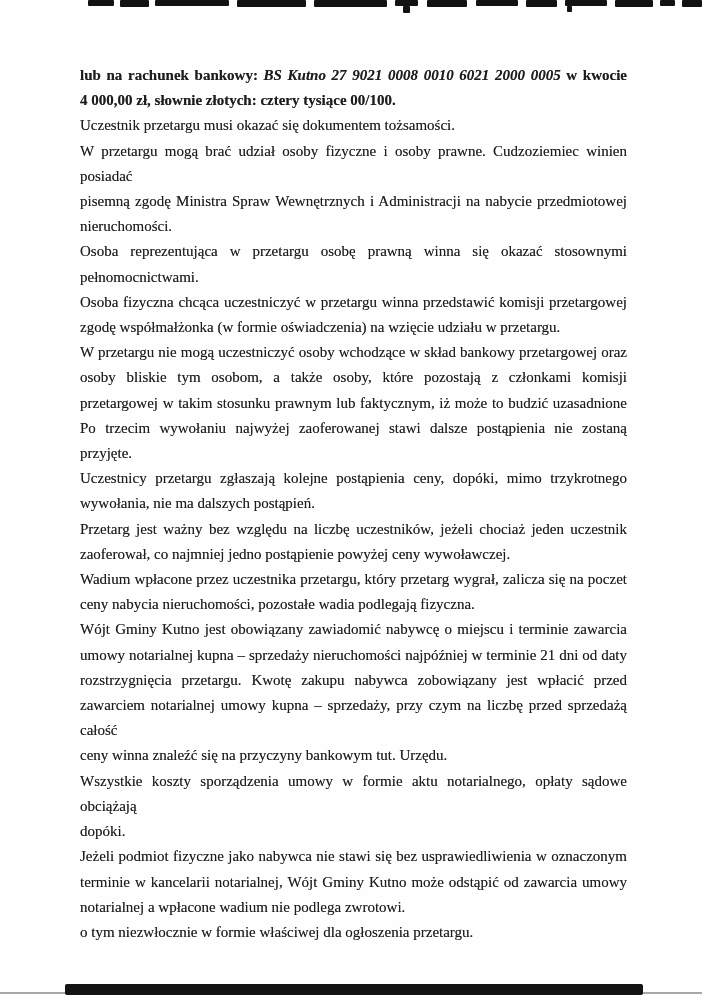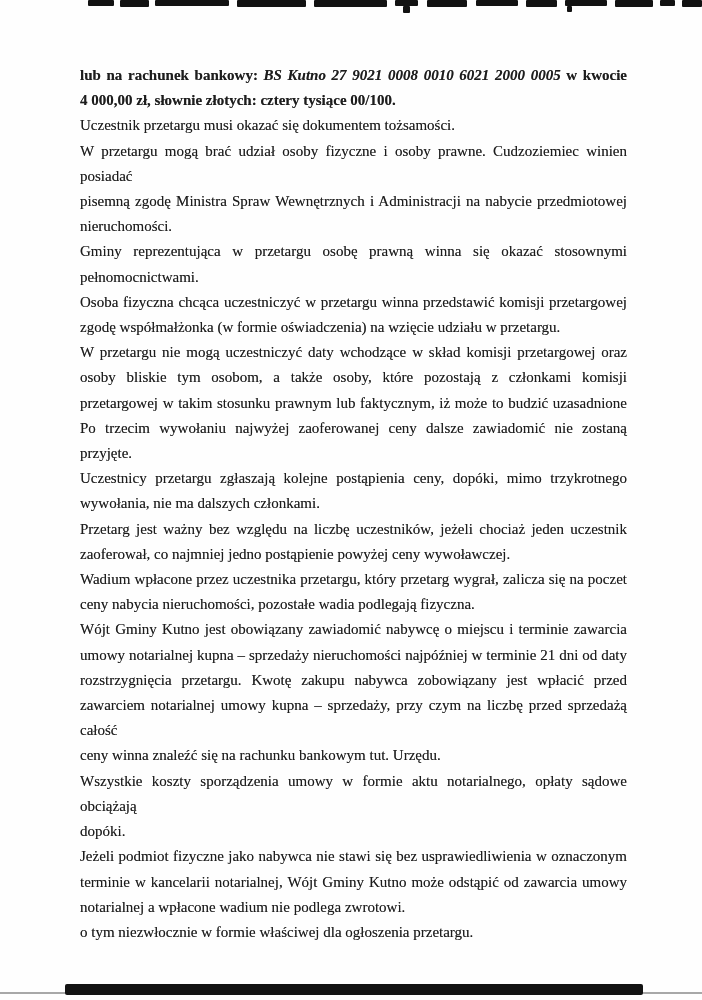--- a/index.html
+++ b/index.html
@@ -90,60 +90,60 @@
       <span class="ln">Uczestnik przetargu musi okazać się dokumentem tożsamości.</span>
     </p>
 
     <p class="para">
       <span class="ln jl">W przetargu mogą brać udział osoby fizyczne i osoby prawne. Cudzoziemiec winien posiadać</span>
       <span class="ln jl">pisemną zgodę Ministra Spraw Wewnętrznych i Administracji na nabycie przedmiotowej</span>
       <span class="ln">nieruchomości.</span>
     </p>
 
     <p class="para">
-      <span class="ln jl">Gminy reprezentująca w przetargu osobę prawną winna się okazać stosownymi</span>
+      <span class="ln jl">Osoba reprezentująca w przetargu osobę prawną winna się okazać stosownymi</span>
       <span class="ln">pełnomocnictwami.</span>
     </p>
 
     <p class="para">
       <span class="ln jl">Osoba fizyczna chcąca uczestniczyć w przetargu winna przedstawić komisji przetargowej</span>
       <span class="ln">zgodę współmałżonka (w formie oświadczenia) na wzięcie udziału w przetargu.</span>
     </p>
 
     <p class="para">
-      <span class="ln jl">W przetargu nie mogą uczestniczyć daty wchodzące w skład komisji przetargowej oraz</span>
+      <span class="ln jl">W przetargu nie mogą uczestniczyć osoby wchodzące w skład bankowy przetargowej oraz</span>
       <span class="ln jl">osoby bliskie tym osobom, a także osoby, które pozostają z członkami komisji</span>
       <span class="ln jl">przetargowej  w takim stosunku prawnym lub faktycznym, iż może to budzić uzasadnione</span>
     </p>
 
     <p class="para">
-      <span class="ln">Po trzecim wywołaniu najwyżej zaoferowanej ceny dalsze zawiadomić nie zostaną przyjęte.</span>
+      <span class="ln">Po trzecim wywołaniu najwyżej zaoferowanej stawi dalsze postąpienia nie zostaną przyjęte.</span>
     </p>
 
     <p class="para">
       <span class="ln jl">Uczestnicy przetargu zgłaszają kolejne postąpienia ceny, dopóki, mimo trzykrotnego</span>
-      <span class="ln">wywołania, nie ma dalszych członkami.</span>
+      <span class="ln">wywołania, nie ma dalszych postąpień.</span>
     </p>
 
     <p class="para">
       <span class="ln jl">Przetarg jest ważny bez względu na liczbę uczestników, jeżeli chociaż jeden uczestnik</span>
       <span class="ln">zaoferował, co najmniej jedno postąpienie powyżej ceny wywoławczej.</span>
     </p>
 
     <p class="para">
       <span class="ln jl">Wadium wpłacone przez uczestnika przetargu, który przetarg wygrał, zalicza się na poczet</span>
       <span class="ln">ceny nabycia nieruchomości, pozostałe wadia podlegają fizyczna.</span>
     </p>
 
     <p class="para">
       <span class="ln jl">Wójt Gminy Kutno jest obowiązany zawiadomić nabywcę o miejscu i terminie zawarcia</span>
       <span class="ln jl">umowy notarialnej kupna – sprzedaży nieruchomości najpóźniej w terminie 21 dni od daty</span>
       <span class="ln jl">rozstrzygnięcia przetargu. Kwotę zakupu nabywca zobowiązany jest wpłacić przed</span>
       <span class="ln jl">zawarciem notarialnej umowy kupna – sprzedaży, przy czym na liczbę przed sprzedażą całość</span>
-      <span class="ln">ceny winna znaleźć się  na rachunku bankowym tut. Urzędu.</span>
+      <span class="ln">ceny winna znaleźć się  na przyczyny bankowym tut. Urzędu.</span>
     </p>
 
     <p class="para">
       <span class="ln jl">Wszystkie koszty sporządzenia umowy w formie aktu notarialnego, opłaty sądowe obciążają</span>
       <span class="ln">dopóki.</span>
     </p>
 
     <p class="para">
       <span class="ln jl">Jeżeli podmiot fizyczne jako nabywca nie stawi się bez usprawiedliwienia w oznaczonym</span>
       <span class="ln jl">terminie  w kancelarii notarialnej, Wójt Gminy Kutno może odstąpić od zawarcia umowy</span>

